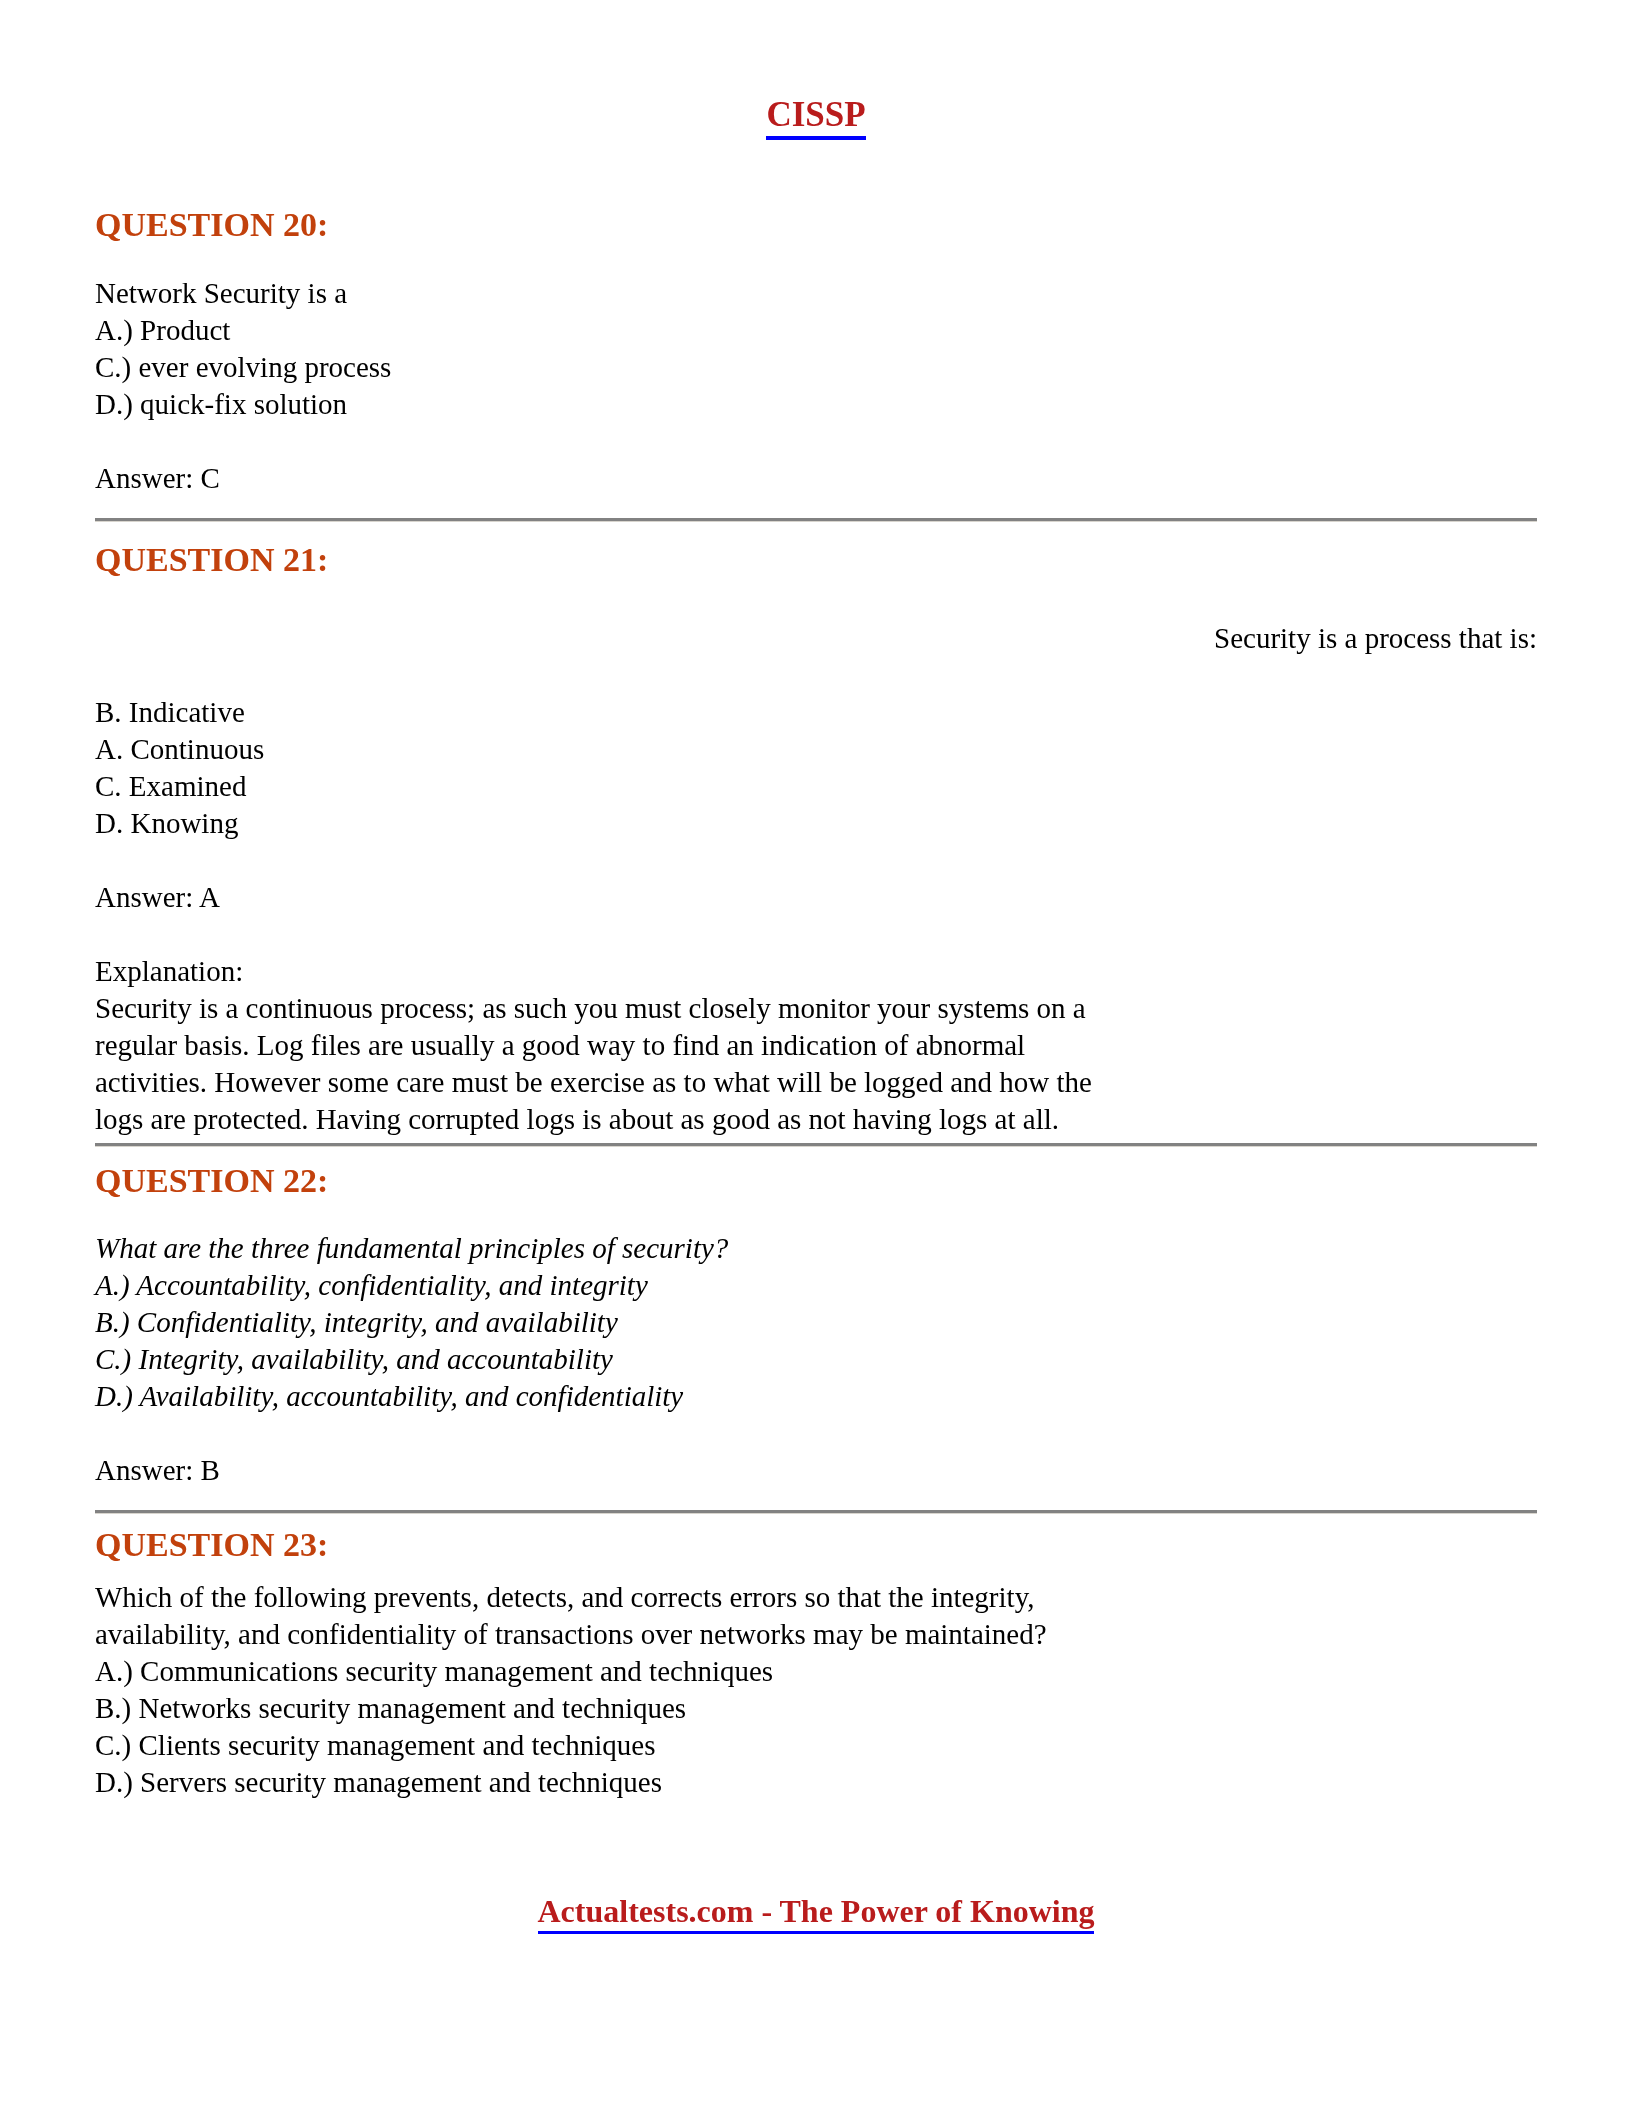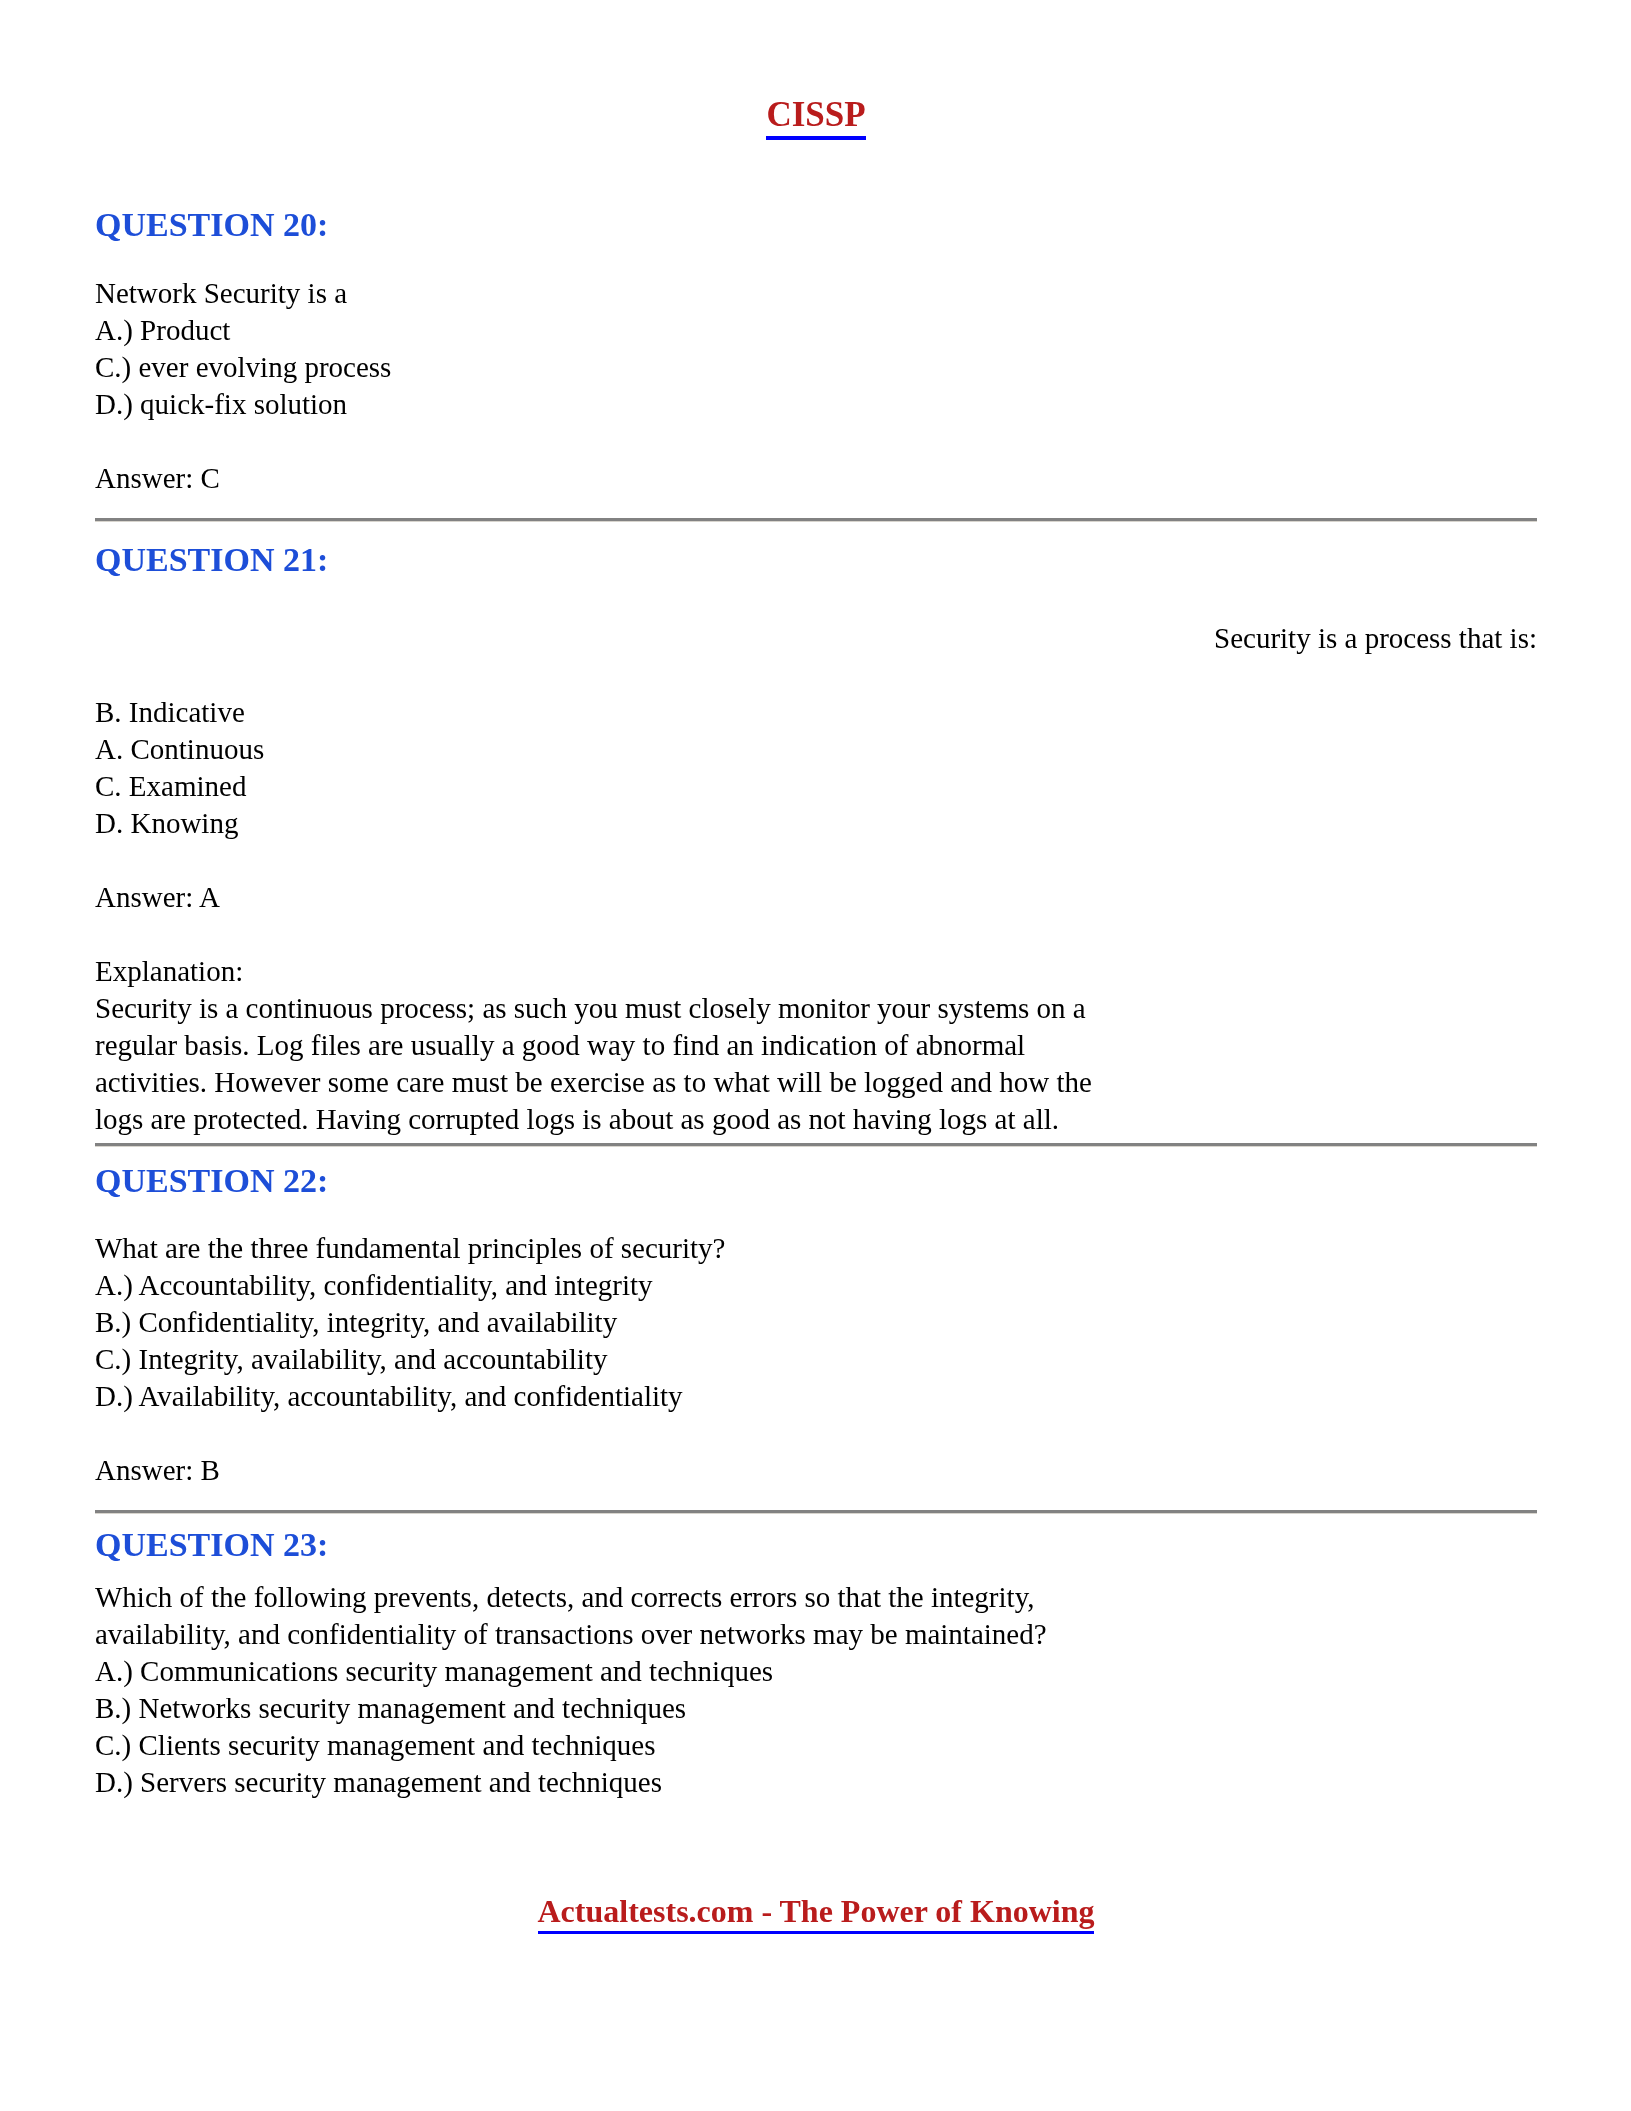--- a/index.html
+++ b/index.html
@@ -28,21 +28,21 @@
   .link {
     color: #b91c1c;
     display: inline-block;
     border-bottom: 4px solid #0000ff;
     padding-bottom: 1px;
     text-decoration: none;
     cursor: pointer;
   }
   .q-heading {
     margin: 0;
-    color: #1d4ed8;
+    color: #c2410c;
     font-size: 34px;
     line-height: 38px;
     font-weight: bold;
   }
   .line {
     line-height: 37px;
     white-space: nowrap;
   }
   .divider {
     border: 0;
@@ -56,21 +56,21 @@
     font-size: 32px;
     line-height: 38px;
     font-weight: bold;
   }
   .page-footer .link { border-bottom-width: 3px; }
   .mt-5  { margin-top: 5px; }
   .mt-12 { margin-top: 12px; }
   .mt-15 { margin-top: 15px; }
   .mt-19 { margin-top: 19px; }
   .mt-21 { margin-top: 21px; }
-  .mt-30 { margin-top: 30px; }
+  .mt-30 { margin-top: 30px; font-style: italic; }
   .mt-31 { margin-top: 31px; }
   .mt-33 { margin-top: 15px; }
   .mt-37 { margin-top: 37px; }
   .mt-41 { margin-top: 41px; text-align: right; }
   .mt-66 { margin-top: 66px; }
   .mt-91 { margin-top: 91px; font-family: Liberation Serif, serif; }
 </style>
 </head>
 <body>
 

